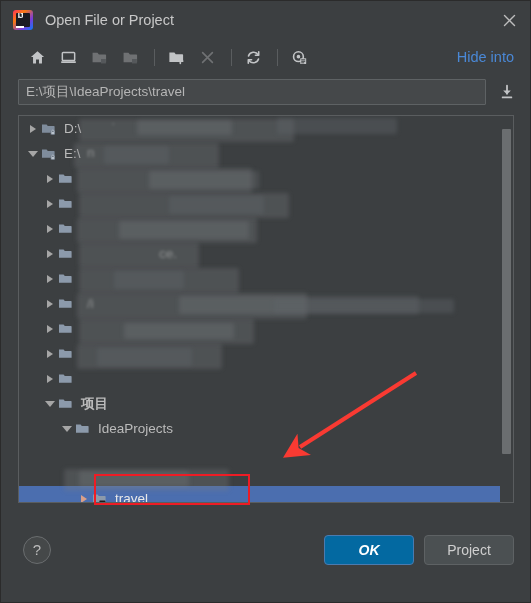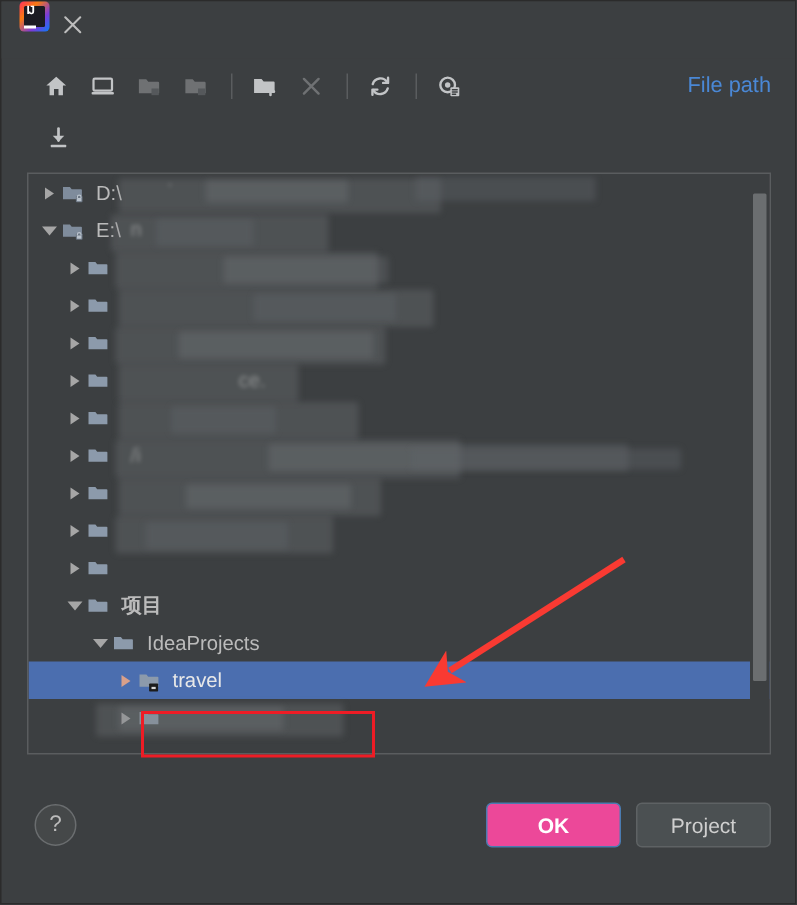--- a/index.html
+++ b/index.html
@@ -21,20 +21,21 @@
     border: 1px solid #2b2b2b;
     display: flex;
     flex-direction: column;
   }
 
   
   .titlebar {
     height: 38px;
     flex: 0 0 38px;
     display: flex;
+    align-items: center;
     padding: 0 6px 0 12px;
     background: #3c3f41;
   }
   .app-logo {
     width: 20px; height: 20px;
     position: relative;
     flex: 0 0 20px;
     border-radius: 3px;
     overflow: hidden;
     background: linear-gradient(135deg,#fe315d 0%,#f97a12 32%,#7c3bd8 68%,#087cfa 100%);
@@ -148,21 +149,21 @@
     overflow: hidden;
   }
   .row {
     position: relative;
     height: 25px;
     display: flex;
     align-items: center;
     white-space: nowrap;
     cursor: default;
   }
-  .row.selected { background: #4b6eaf; }
+  .row.selected { background: #4b6eaf; margin-top: 45px; }
   .arrow {
     width: 16px; height: 25px;
     flex: 0 0 16px;
     display: flex; align-items: center; justify-content: center;
     cursor: pointer;
   }
   .arrow .tri {
     width: 0; height: 0;
     border-left: 6px solid #a6a6a6;
     border-top: 4.5px solid transparent;
@@ -269,24 +270,25 @@
     font-family: "Liberation Sans", "DejaVu Sans", sans-serif;
     display: flex; align-items: center; justify-content: center;
     cursor: pointer;
     border: 1px solid #5e6264;
     background: #4b5052;
     color: #cfcfcf;
     margin-left: 10px;
     padding: 0 14px;
   }
   .btn.primary {
-    background: #ec4899;
+    background: #0369a1;
     border-color: #4a7bb0;
     color: #ffffff;
     font-weight: bold;
+    font-style: italic;
   }
 
   
   .anno-box {
     position: absolute;
     left: 93px; top: 473px;
     width: 156px; height: 31px;
     border: 2px solid #ee1c25;
     pointer-events: none;
     z-index: 40;
@@ -303,20 +305,21 @@
 <body>
 
 <div class="dialog">
 
   <div class="titlebar">
     <div class="app-logo">
       <div class="inner"></div>
       <div class="ij">IJ</div>
       <div class="bar"></div>
     </div>
+    <div class="title-text">Open File or Project</div>
     <div class="close-btn">
       <svg width="15" height="15" viewBox="0 0 15 15">
         <path d="M2.5 2.5 L12.5 12.5 M12.5 2.5 L2.5 12.5" stroke="#bdbdbd" stroke-width="1.4" fill="none" stroke-linecap="round"></path>
       </svg>
     </div>
   </div>
 
   <div class="toolbar">
 
     <div class="tb-btn" title="Home">
@@ -379,24 +382,25 @@
       <svg width="17" height="17" viewBox="0 0 16 16">
         <circle cx="7" cy="7.2" r="4.6" fill="none" stroke="#c2c4c6" stroke-width="1.5"></circle>
         <circle cx="7" cy="7.2" r="1.7" fill="#c2c4c6"></circle>
         <rect x="8.7" y="8.6" width="5.6" height="5.6" rx="0.6" fill="#c2c4c6"></rect>
         <path d="M10 10.2 h3 M10 11.6 h3 M10 13 h2" stroke="#3c3f41" stroke-width="0.9" stroke-linecap="round"></path>
       </svg>
     </div>
 
     <div class="tb-spacer"></div>
 
-    <div class="hide-path" style="color:#4a88d6">File path</div>
+    <div class="hide-path" style="color:#4a88d6">Hide into</div>
   </div>
 
   <div class="pathrow">
+    <input class="path-input" type="text" value="E:\项目\IdeaProjects\travel" style="">
     <div class="dl-btn">
       <svg width="18" height="18" viewBox="0 0 16 16">
         <path d="M8 2.4 v7.1" stroke="#c2c4c6" stroke-width="1.6" stroke-linecap="round"></path>
         <path d="M4.6 6.6 L8 10.2 L11.4 6.6 Z" fill="#c2c4c6"></path>
         <rect x="3.4" y="12" width="9.2" height="1.5" rx="0.5" fill="#c2c4c6"></rect>
       </svg>
     </div>
   </div>
 
   <div class="tree-wrap">

